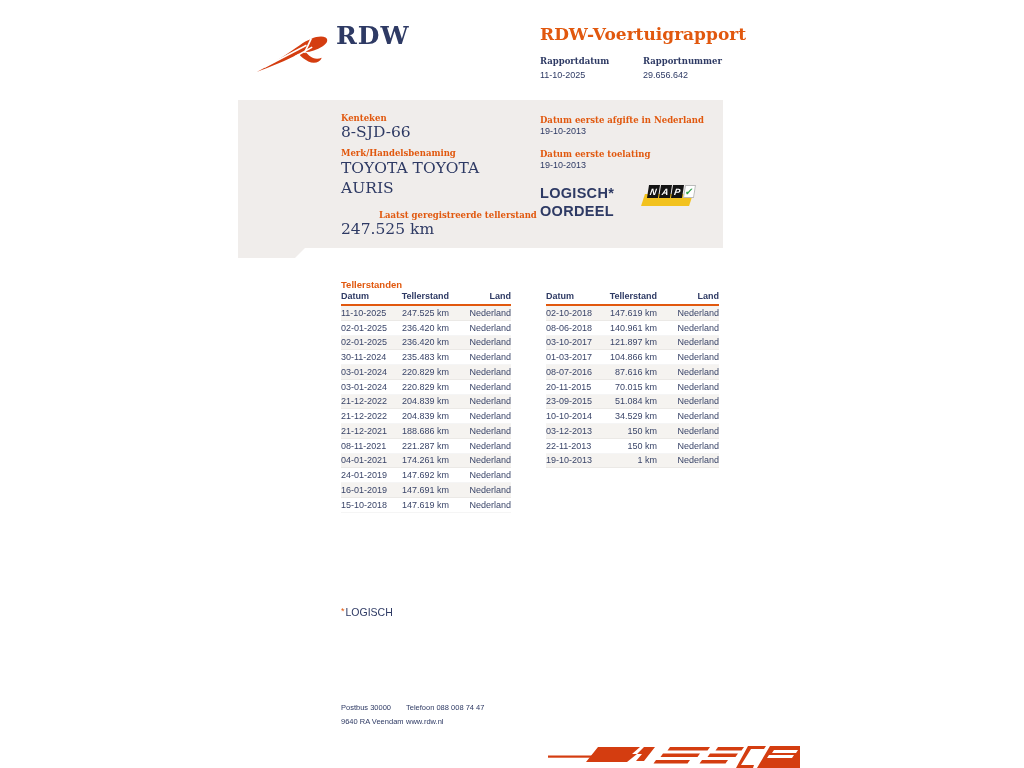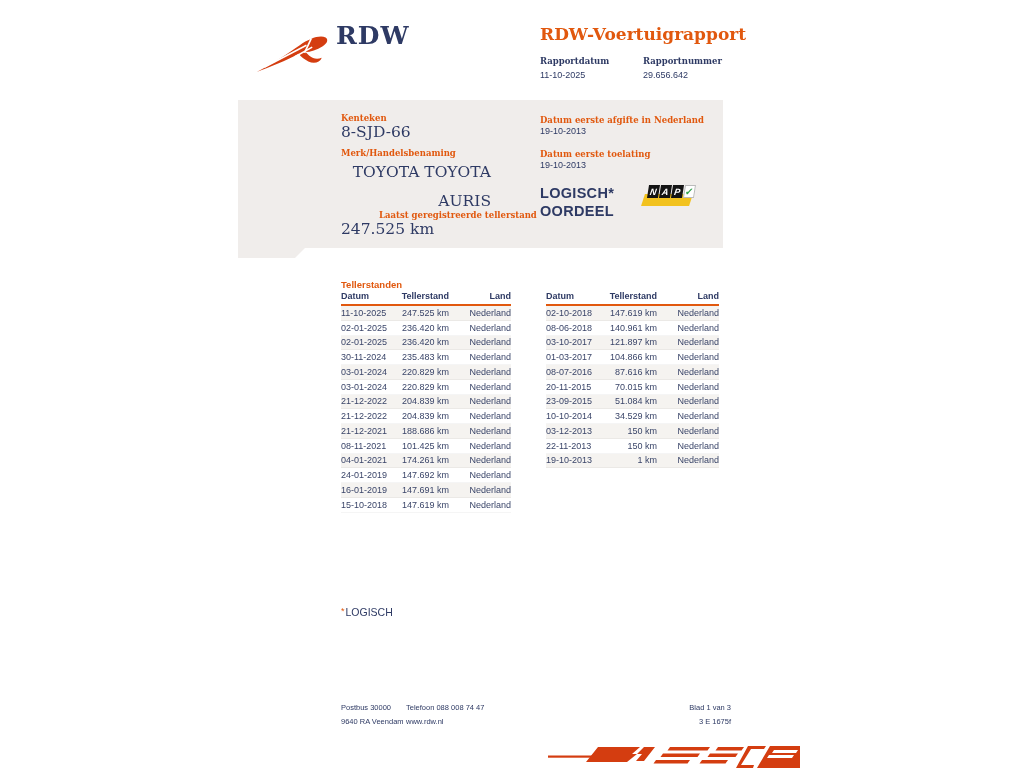--- a/index.html
+++ b/index.html
@@ -19,21 +19,21 @@
 
   
   .panel { position:absolute; left:238px; top:100px; width:485px; height:158px; background:var(--panel_gray,#f0edeb);
            clip-path: polygon(0 0, 485px 0, 485px 148px, 67px 148px, 57px 158px, 0 158px); }
   .p-left  { position:absolute; left:103px; top:0; width:170px; }
   .p-right { position:absolute; left:302px; top:0; width:180px; }
   .lbl-orange { font-family:"DejaVu Serif", serif; font-weight:bold; font-size:8.5px; color:var(--orange,#e1580e); }
   .big-val { font-family:"DejaVu Serif", serif; font-size:15.5px; color:var(--navy,#2e3a64); }
   .small-val { font-size:9px; color:var(--navy,#2e3a64); }
   .pos { position:absolute; white-space:nowrap; }
-  .wrapv { position:absolute; width:150px; line-height:29px; white-space:normal;text-align:right; }
+  .wrapv { position:absolute; width:150px; line-height:20px; white-space:normal; }
   .oordeel { position:absolute; left:0; top:84px; font-weight:bold; font-size:14.5px; color:var(--navy,#2e3a64); line-height:18px; letter-spacing:0.3px; }
 
   
   .nap { position:absolute; left:108px; top:85px; width:50px; height:24px; }
   .nap-yellow { position:absolute; left:-5px; top:9px; width:48px; height:12px; background:var(--nap_yellow,#f2c21f); transform:skewX(-18deg); }
   .nap-tiles { position:absolute; left:0; top:0; display:flex; gap:1.5px; }
   .nap-tile { width:10.5px; height:13px; background:#141414; color:#fff; font-weight:bold; font-style:italic; font-size:9px;
               display:flex; align-items:center; justify-content:center; transform:skewX(-9deg); }
   .nap-tile.check { background:#fff; color:var(--nap_green,#2fa24b); border:1px solid #bbb; font-style:normal; font-size:10px; }
 
@@ -175,21 +175,21 @@
       </div>
 
       <div class="trow">
         <span>21-12-2021</span>
         <span>188.686 km</span>
         <span>Nederland</span>
       </div>
 
       <div class="trow">
         <span>08-11-2021</span>
-        <span>101.425 km</span>
+        <span>221.287 km</span>
         <span>Nederland</span>
       </div>
 
       <div class="trow">
         <span>04-01-2021</span>
         <span>174.261 km</span>
         <span>Nederland</span>
       </div>
 
       <div class="trow">
@@ -287,24 +287,20 @@
 
   <h3 class="explain-h"><span class="ast">*</span><span>LOGISCH</span></h3>
 
   <div class="foot c1">
     <div>Postbus 30000</div>
     <div>9640 RA Veendam</div>
   </div>
   <div class="foot c2">
     <div>Telefoon 088 008 74 47</div>
     <div>www.rdw.nl</div>
-  </div>
-  <div class="foot c3">
-    <div>Blad 1 van 3</div>
-    <div>3 E 1675f</div>
   </div>
 
   <svg class="deco" viewBox="0 0 252 24">
     <g fill="#d43d10">
       <rect x="0" y="11.5" width="47" height="2.2"></rect>
       <polygon points="38,18 50,3 92,3 84,10 89,10 79,18"></polygon>
       <polygon points="96,3 107,3 96,17 88,17 94,10 89,10"></polygon>
       <polygon points="122,3 162,3 159.5,6.5 119.5,6.5"></polygon>
       <polygon points="115,9.5 152,9.5 149.5,13 112.5,13"></polygon>
       <polygon points="108,16 142,16 139.5,19.5 105.5,19.5"></polygon>

